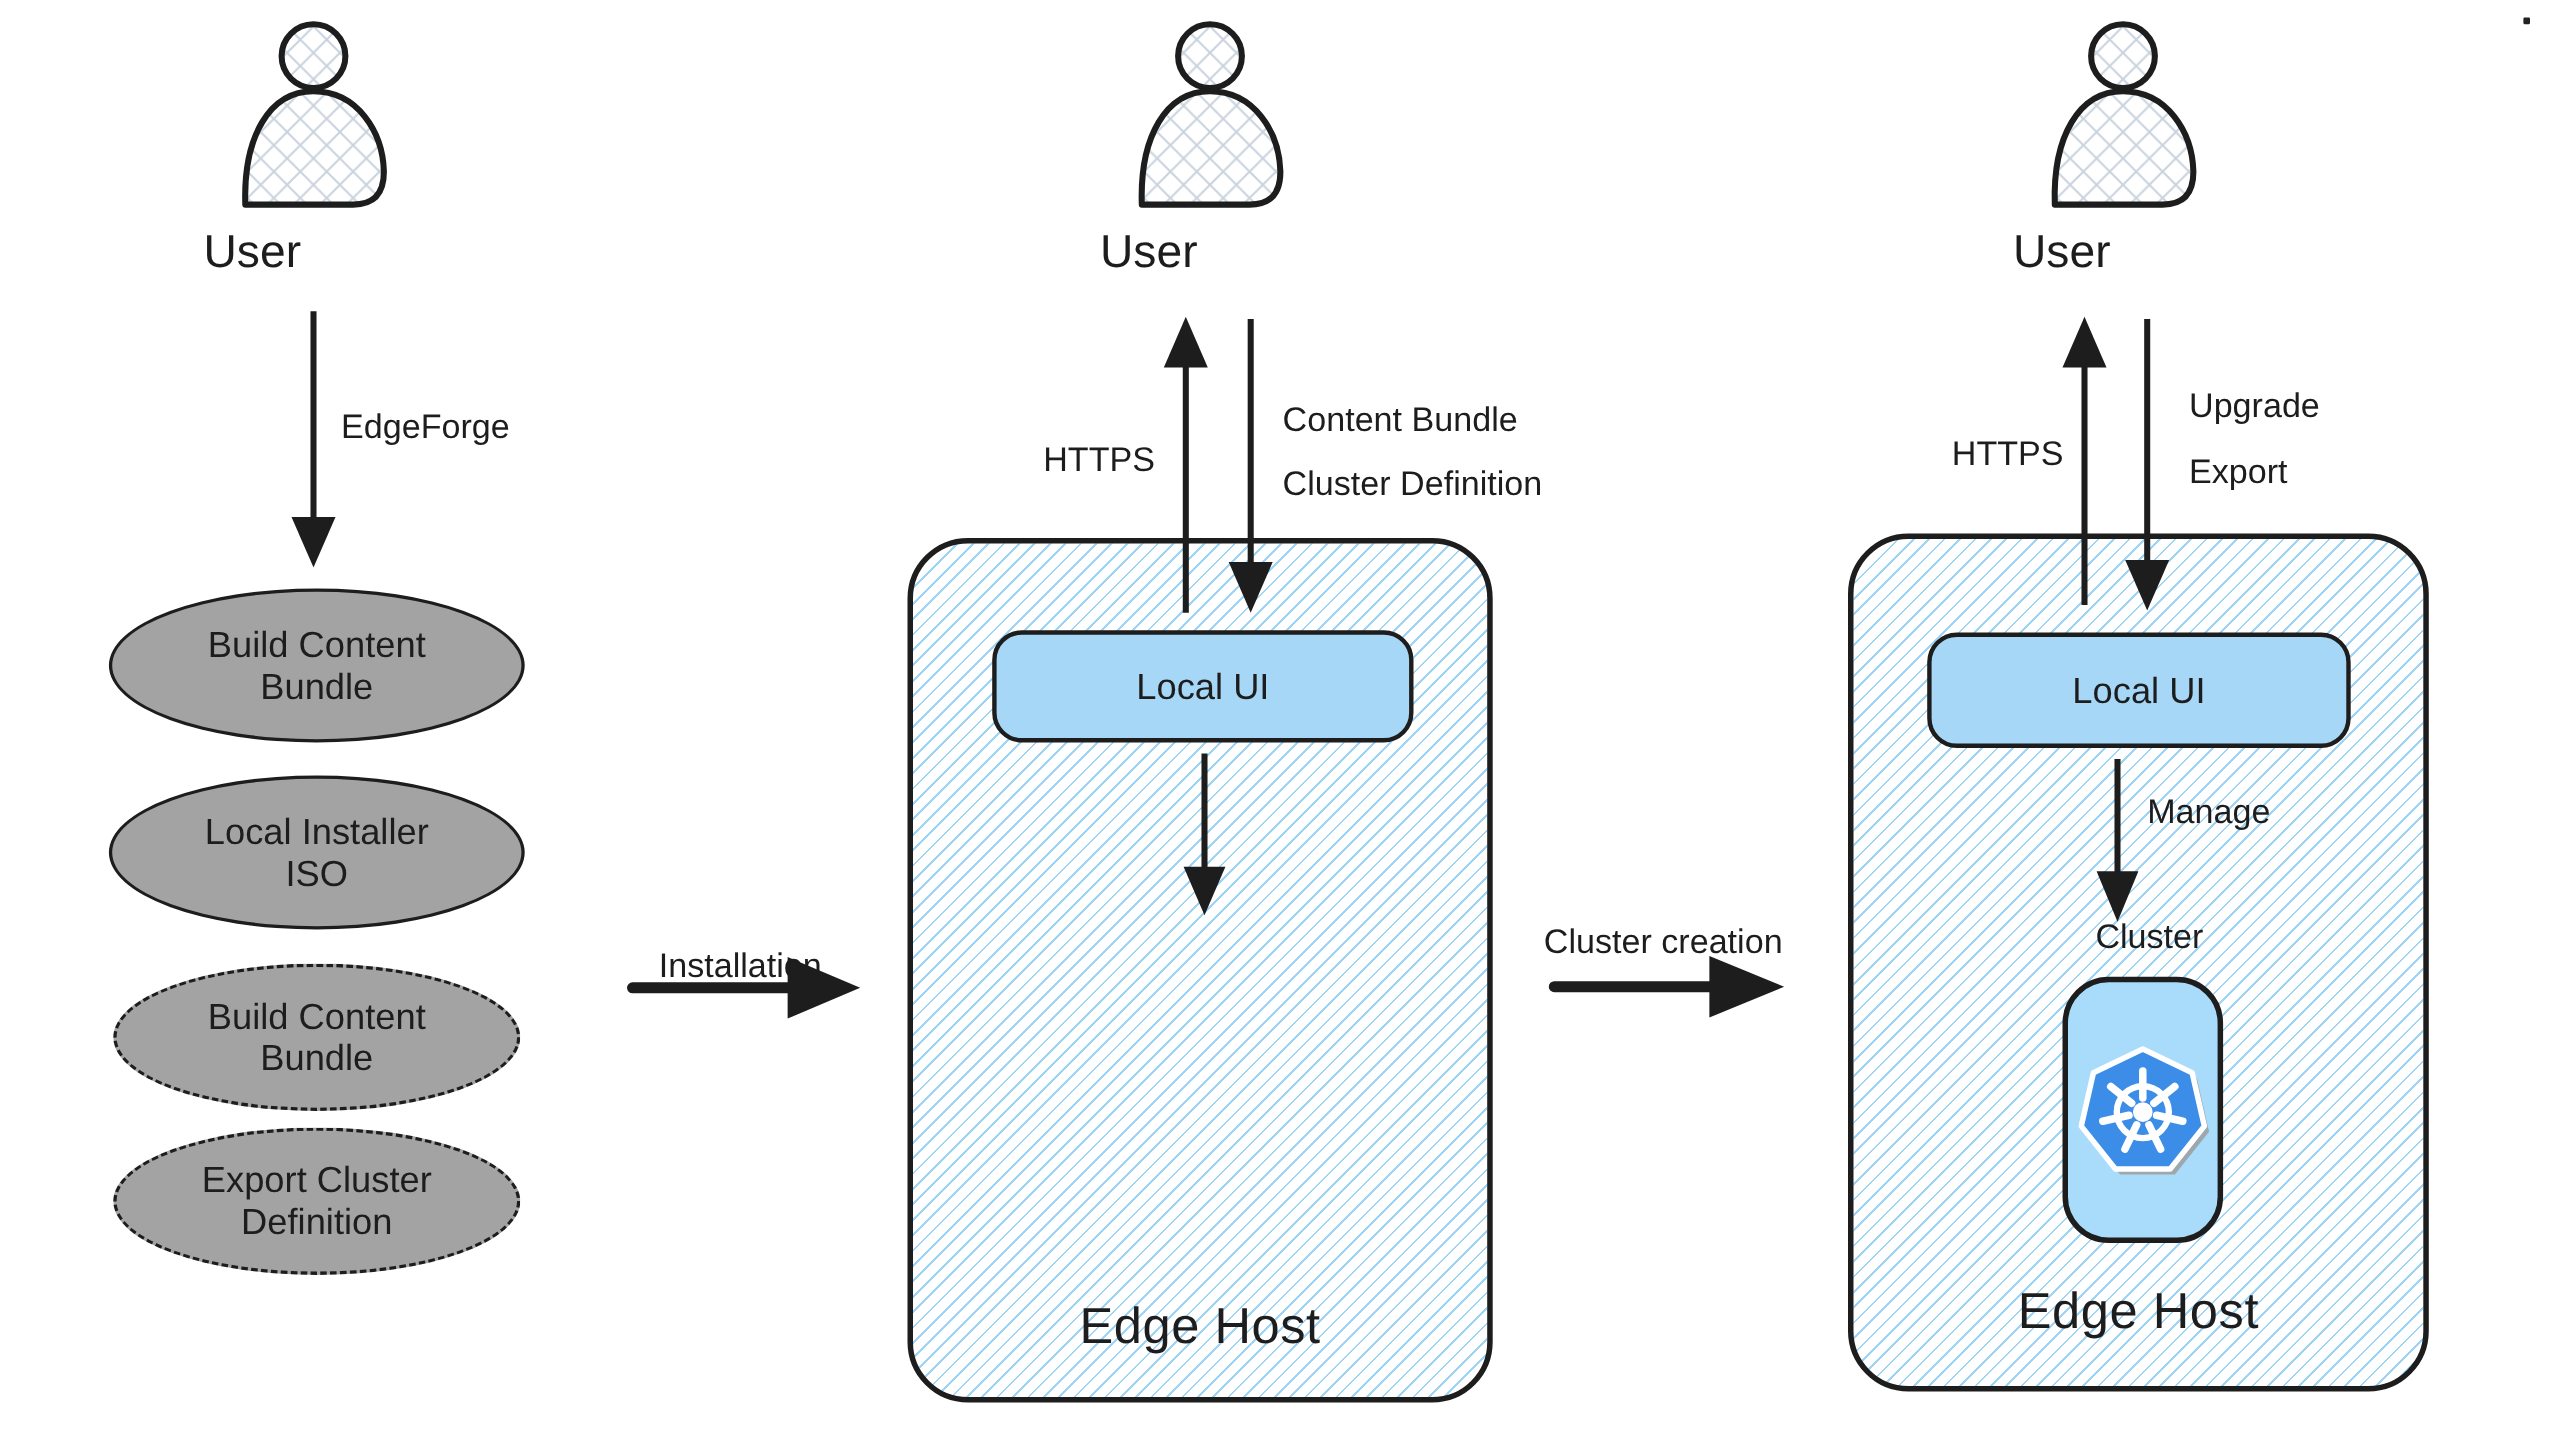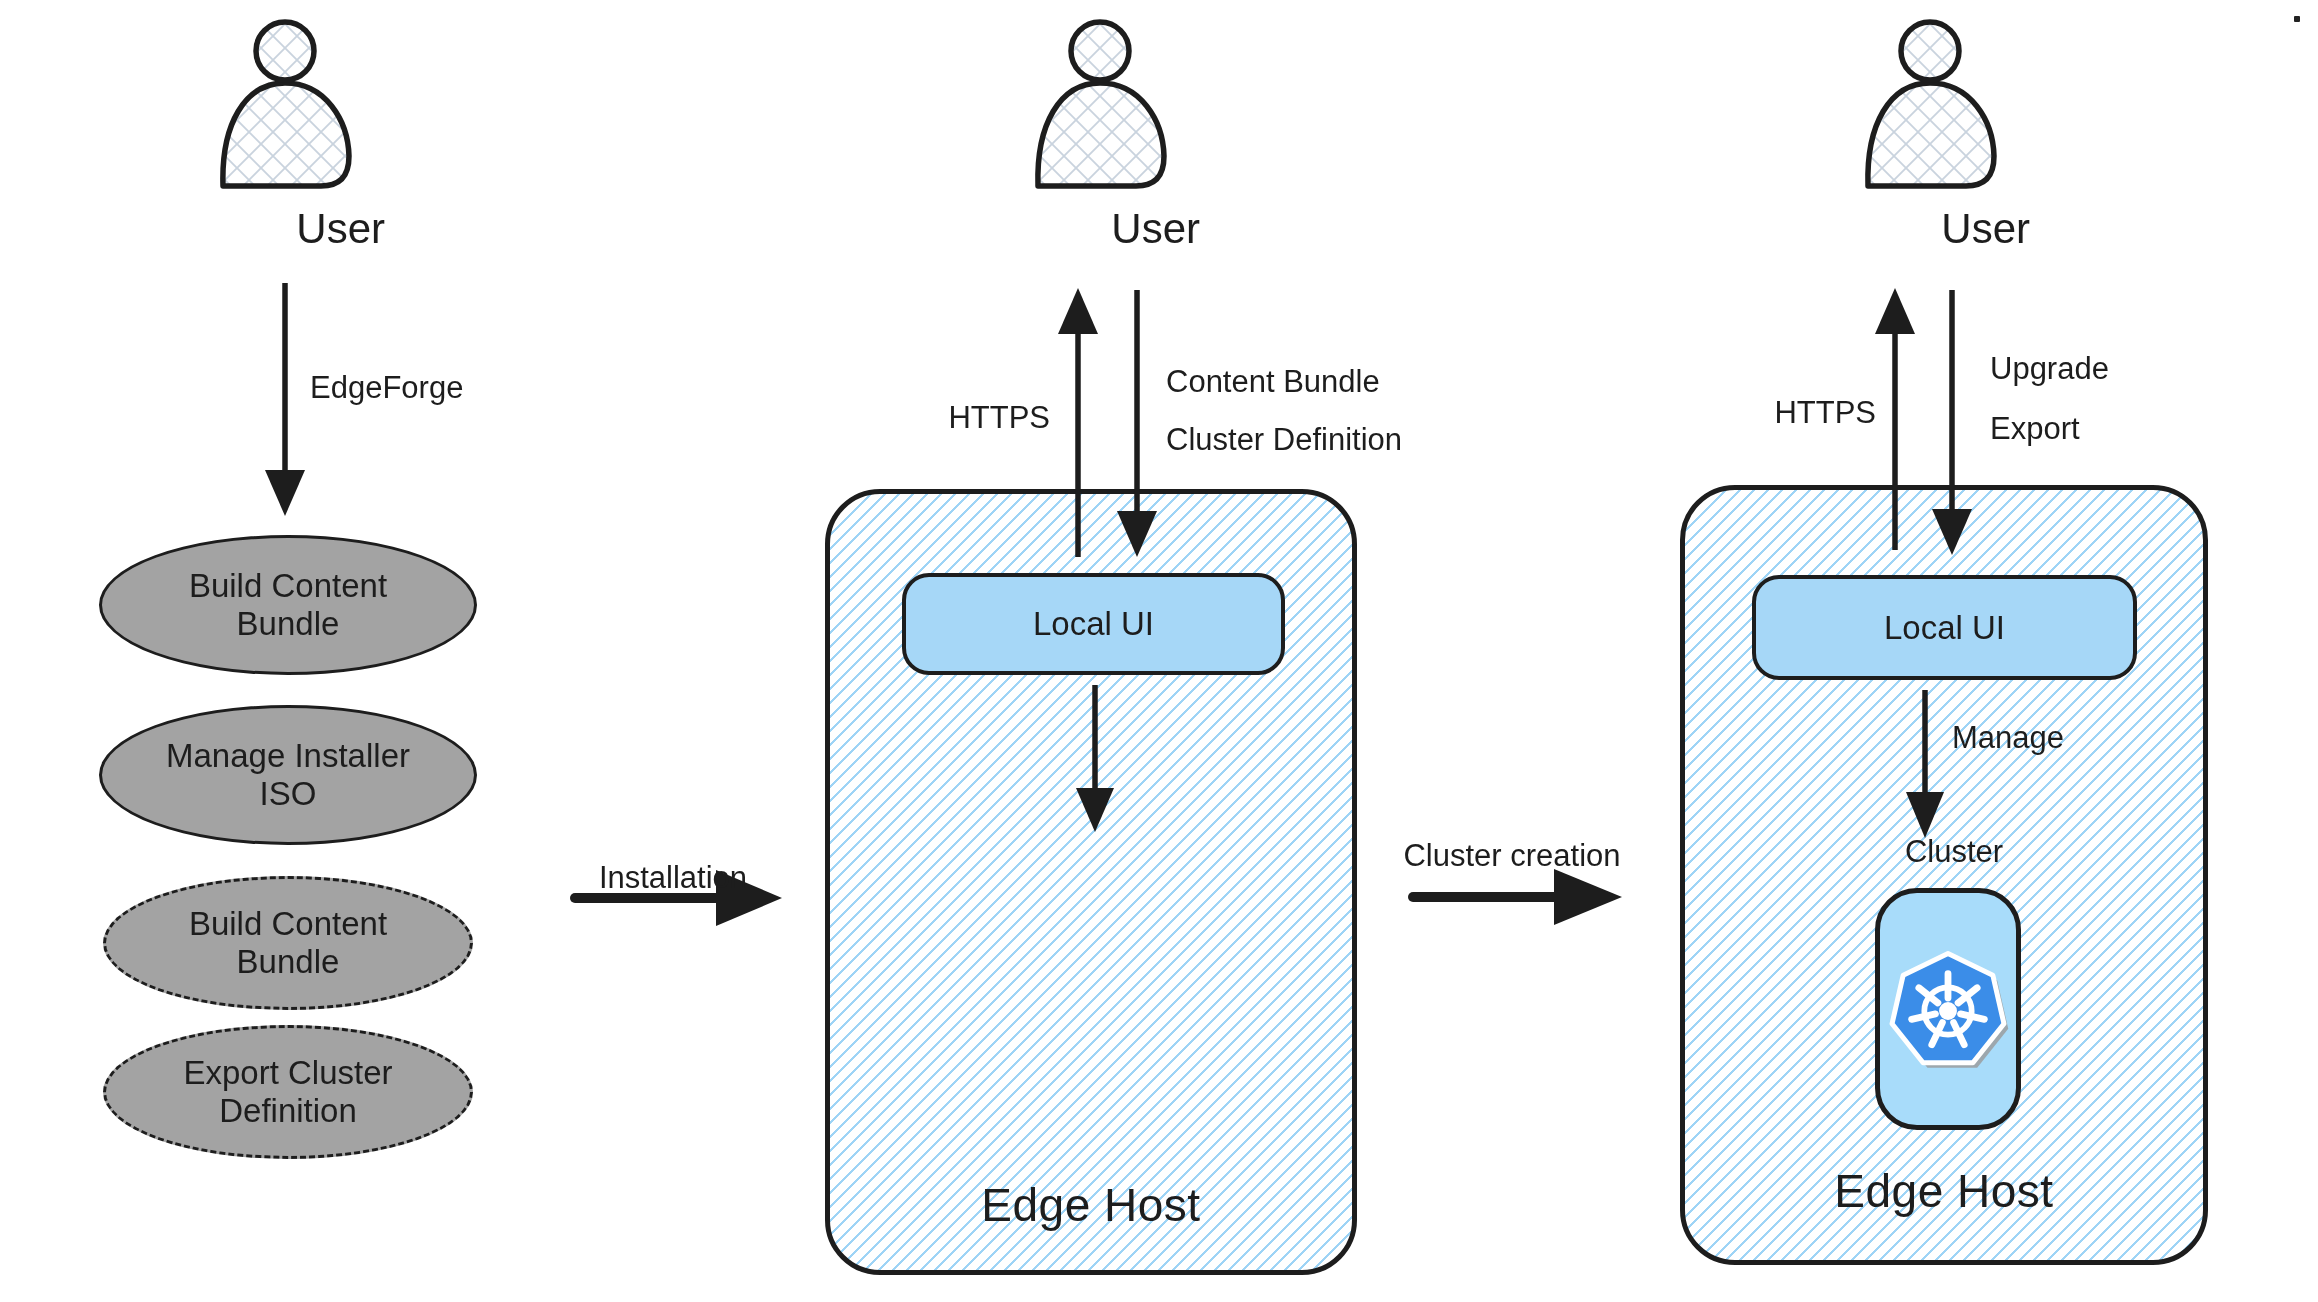--- a/index.html
+++ b/index.html
@@ -45,21 +45,21 @@
   .pill-right{left:1752px;top:575px;width:385px;height:105px;}
   
   .k8s-box{
     position:absolute;left:1875px;top:888px;width:146px;height:242px;box-sizing:border-box;
     background:#a8dcfa;border:5px solid #1d1d1d;border-radius:42px;z-index:3;
     display:flex;align-items:flex-start;justify-content:center;
   }
   .k8s-box svg{margin-top:52px;}
   
   .lbl{position:absolute;font-size:31px;line-height:1.0;z-index:4;white-space:nowrap;}
-  .lbl-user{font-size:42px;text-align:right;width:200px;}
+  .lbl-user{font-size:42px;text-align:left;width:200px;}
   .lbl-right{text-align:right;width:200px;}
   .lbl-center{text-align:center;}
   
   .overlay{position:absolute;left:0;top:0;z-index:2;pointer-events:none;}
   .dot{position:absolute;left:2294px;top:16px;width:6px;height:6px;background:#222;border-radius:1px;z-index:5;}
 </style>
 </head>
 <body>
 
 <div class="canvas">
@@ -70,21 +70,21 @@
   </div>
 
   <div class="host host-edge-right">
     <div class="host-title" style="bottom:42px;">Edge Host</div>
   </div>
 
   <div class="ellipse solid el-1">
     <div class="inner">Build Content Bundle</div>
   </div>
   <div class="ellipse solid el-2">
-    <div class="inner">Manage Installer ISO</div>
+    <div class="inner">Local Installer ISO</div>
   </div>
   <div class="ellipse dashed el-3">
     <div class="inner">Build Content Bundle</div>
   </div>
   <div class="ellipse dashed el-4">
     <div class="inner">Export Cluster Definition</div>
   </div>
 
   <div class="pill pill-mid">
     <span>Local UI</span>

